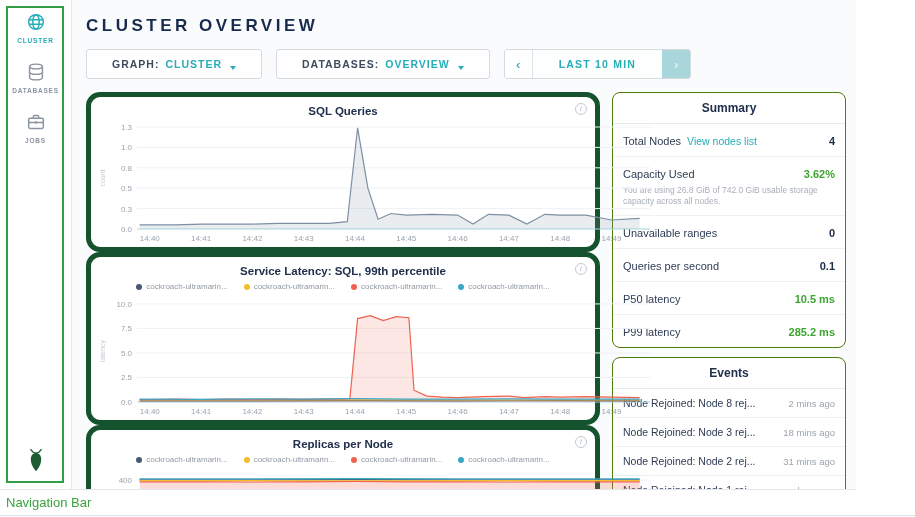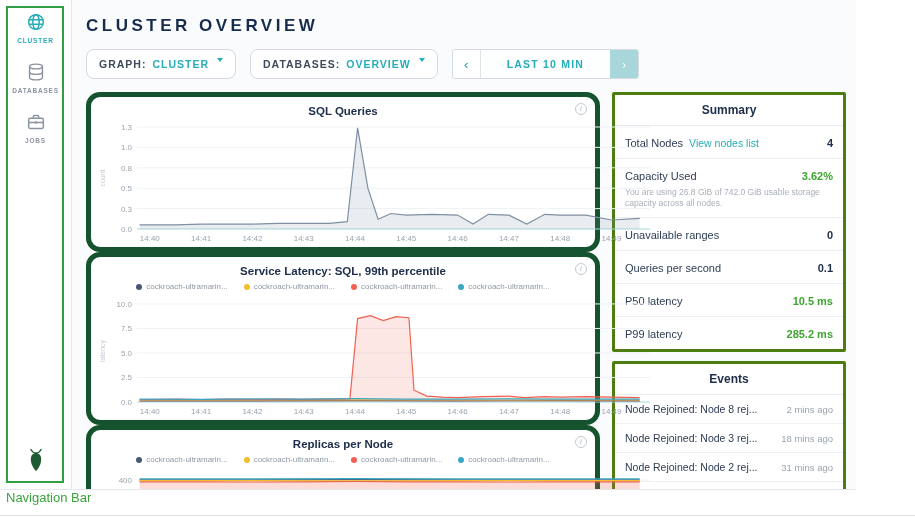--- a/index.html
+++ b/index.html
@@ -16,21 +16,21 @@
   .nav-item svg { width:22px; height:22px; display:block; margin:0 auto; }
   .nav-label { display:block; font-size:6.5px; font-weight:bold; letter-spacing:0.8px; margin-top:4px; }
   .logo-wrap { position:absolute; bottom:12px; left:0; width:72px; text-align:center; }
   .logo-wrap svg { width:24px; height:26px; }
 
   
   .main { margin-left:72px; padding:16px 10px 0 14px; height:100%; }
   .page-title { font-size:17px; font-weight:bold; letter-spacing:3.5px; color:#172b4d; margin-bottom:13px; }
 
   .controls { display:flex; gap:14px; margin-bottom:13px; }
-  .dropdown { display:flex; align-items:flex-start; background:#fff; border:1px solid #d5dae0; border-radius:8px; padding:8px 12px; font-size:10.5px; letter-spacing:1px; cursor:pointer; }
+  .dropdown { display:flex; align-items:flex-end; background:#fff; border:1px solid #d5dae0; border-radius:3px; padding:8px 25px; font-size:10.5px; letter-spacing:1px; cursor:pointer; }
   .dd-label { color:#3e4a5d; font-weight:bold; margin-right:6px; }
   .dd-value { color:#26adb8; font-weight:bold; }
   .caret { width:0; height:0; border-left:3.5px solid transparent; border-right:3.5px solid transparent; border-top:4.5px solid #26adb8; display:inline-block; margin-left:8px; }
   .time-range { display:flex; align-items:stretch; border:1px solid #d5dae0; border-radius:3px; overflow:hidden; background:#fff; }
   .tr-btn { width:28px; display:flex; align-items:center; justify-content:center; font-size:13px; cursor:pointer; }
   .tr-prev { color:#1f98a2; border-right:1px solid #e0e4e8; background:#fff; }
   .tr-label { display:flex; align-items:center; padding:0 26px; font-size:10.5px; font-weight:bold; letter-spacing:1.2px; color:#26adb8; background:#fdfefe; cursor:pointer; }
   .tr-next { background:#a9d6da; color:#f2fafa; }
 
   .content { display:flex; gap:12px; }
@@ -40,40 +40,40 @@
   
   .chart-card { background:#fff; border:5px solid #14532d; border-radius:14px; margin-bottom:0; position:relative; }
   .chart-title { display:block; text-align:center; font-size:11.5px; font-weight:bold; color:#20304c; padding:8px 0 2px; }
   .info-icon { position:absolute; top:6px; right:8px; width:12px; height:12px; border:1px solid #c3cad3; border-radius:50%; color:#aab3bf; font-size:8px; line-height:10px; text-align:center; font-style:italic; cursor:pointer; background:#fff; }
   .legend { display:flex; justify-content:center; gap:16px; padding:3px 0 1px; }
   .legend-item { display:inline-flex; align-items:center; gap:4px; font-size:8px; color:#9099a5; }
   .legend-dot { width:6px; height:6px; border-radius:50%; display:inline-block; }
   .plot { height:124px; margin:2px 4px 2px 2px; }
 
   
-  .side-card { background:#fff; border:3px solid #4d7c0f; border-radius:2px; margin-bottom:9px; }
+  .side-card { background:#fff; border:1px solid #4d7c0f; border-radius:8px; margin-bottom:9px; }
   .side-card-title { display:block; text-align:center; font-size:12px; font-weight:bold; color:#20304c; padding:8px 0; border-bottom:1px solid #e8ebef; }
   .sum-row { border-bottom:1px solid #eef0f3; padding:7px 10px; }
   .sum-row:last-child { border-bottom:none; }
   .sum-main { display:flex; align-items:baseline; justify-content:space-between; }
   .sum-left { min-width:0; }
   .sum-label { font-size:11px; color:#2e3c55; }
   .sum-link { font-size:10.5px; color:#26adb8; margin-left:6px; cursor:pointer;text-align:center; }
   .sum-value { font-size:11px; font-weight:bold; margin-left:8px; white-space:nowrap; }
   .val-dark { color:#20304c; }
   .val-green { color:#3da52f; }
   .sum-sub { font-size:8.5px; color:#a9b0ba; line-height:1.35; margin-top:3px; }
 
   .event-row { display:flex; align-items:baseline; justify-content:space-between; padding:8px 10px; border-bottom:1px solid #eef0f3; }
   .event-row:last-child { border-bottom:none; }
   .event-text { font-size:10.5px; color:#2e3c55; white-space:nowrap; overflow:hidden; text-overflow:ellipsis; max-width:150px; }
   .event-time { font-size:9.5px; color:#9aa3ad; white-space:nowrap; }
 
   
-  .caption-strip { height:26px; background:#fff; display:flex; align-items:flex-start; padding-left:6px; border-bottom:1px solid #dfe2e6; }
+  .caption-strip { height:26px; background:#fff; display:flex; align-items:center; padding-left:6px; border-bottom:1px solid #dfe2e6; }
   .caption-text { font-size:13px; color:#3aa43c; }
 </style>
 </head>
 <body>
 
 <div class="app">
 
   <div class="sidebar">
     <div class="nav-item active">
       <span>

